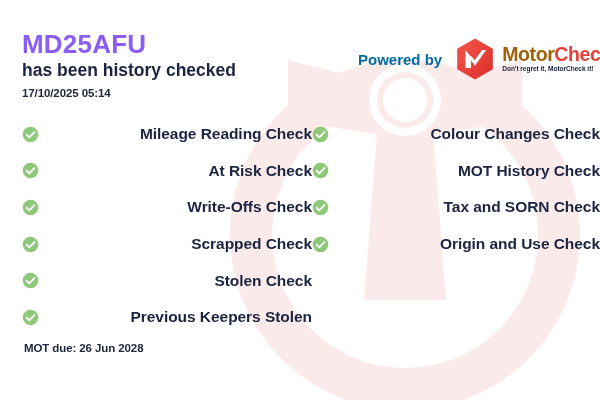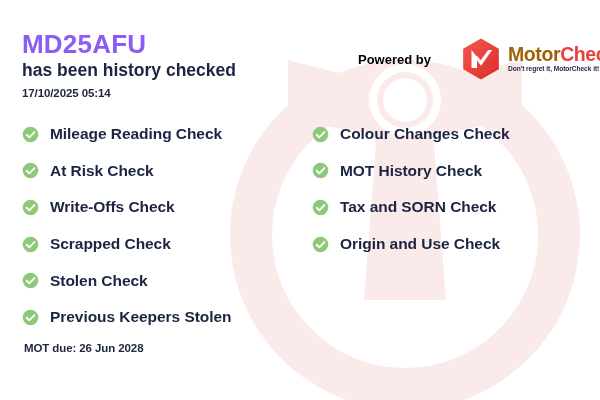--- a/index.html
+++ b/index.html
@@ -77,25 +77,25 @@
 
   
   .powered-lockup {
     position: absolute;
     left: 358px;
     top: 38px;
     display: flex;
     align-items: center;
   }
   .powered-label {
-    font-size: 13px;
-    font-weight: bold;
-    color: #000000;
-    white-space: nowrap;
-    margin-right: 30px;
+    font-size: 15px;
+    font-weight: bold;
+    color: #0369a1;
+    white-space: nowrap;
+    margin-right: 13px;
   }
   .logo-mark {
     width: 40px;
     height: 42px;
     flex: 0 0 auto;
     display: block;
   }
   .logo-wordmark {
     margin-left: 7px;
     line-height: 1;
@@ -128,20 +128,21 @@
     position: absolute;
     top: 0;
   }
   #col-left  { left: 22px; width: 290px; }
   #col-right { left: 312px; width: 288px; }
 
   .check-item {
     display: flex;
     align-items: center;
     height: 36.6px;
+    justify-content: space-between;
   }
   .check-icon {
     width: 17px;
     height: 17px;
     flex: 0 0 auto;
     display: block;
   }
   .check-label {
     margin-left: 11px;
     font-size: 15.5px;

